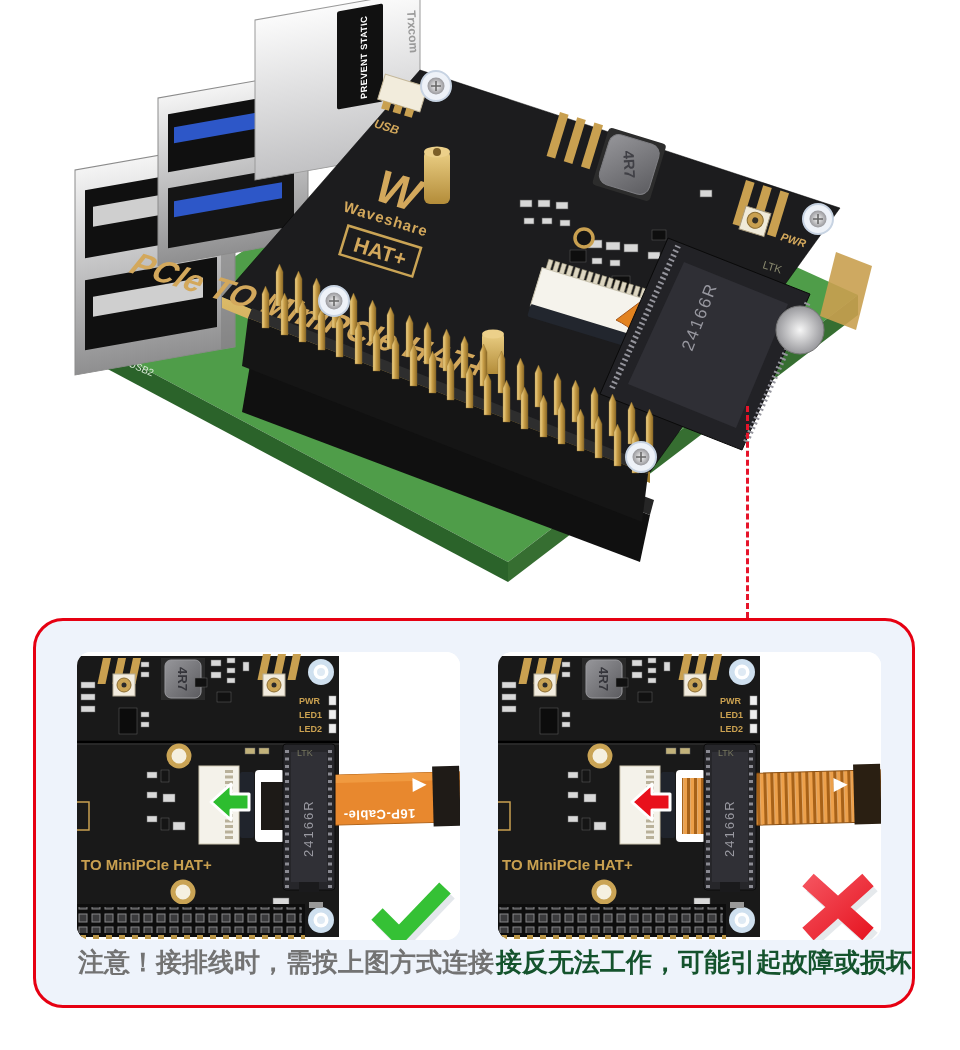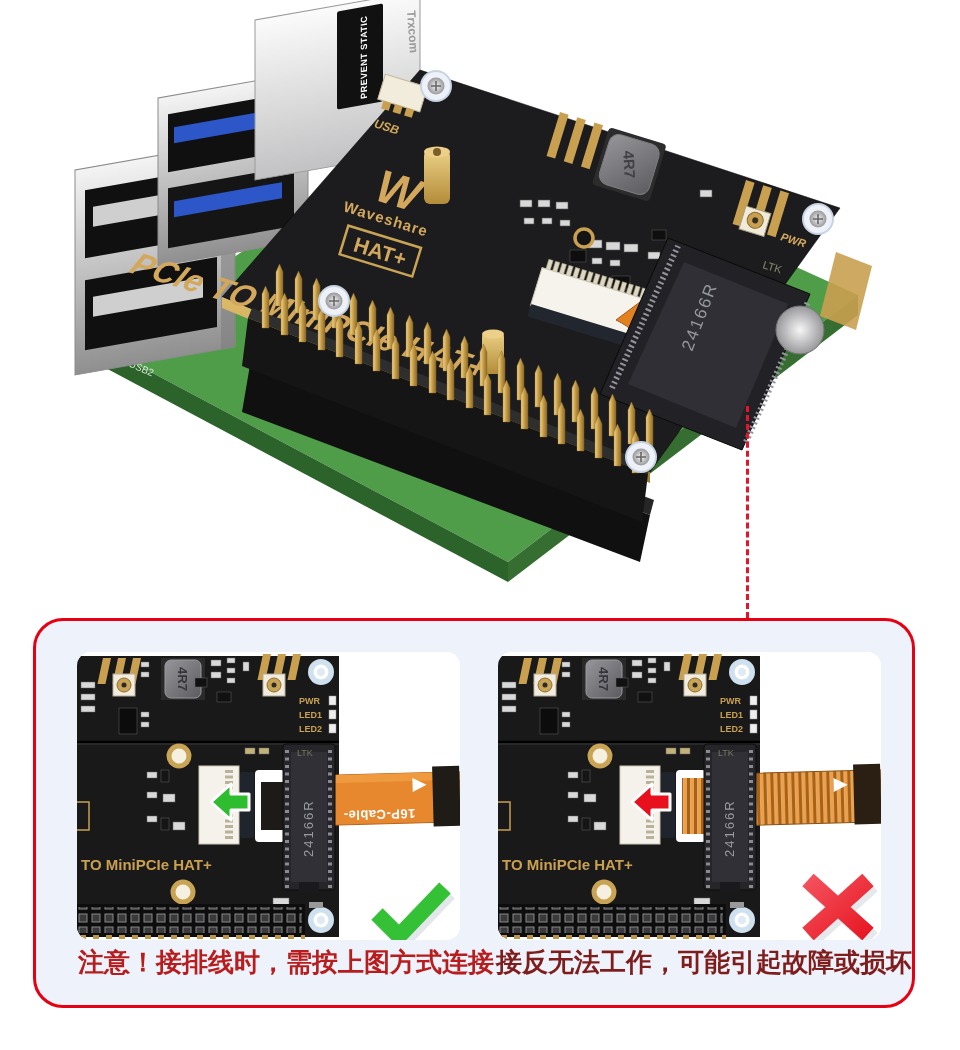--- a/index.html
+++ b/index.html
@@ -9,22 +9,22 @@
   .dash-line{position:absolute;left:746px;top:406px;height:212px;width:0;
              border-left:3px dashed #e6142a;}
   .panel{position:absolute;left:33px;top:618px;width:876px;height:384px;
          background:#eef3fb;border:3px solid #e60012;border-radius:30px;}
   .card{position:absolute;top:31px;width:383px;height:288px;background:#fff;
         border-radius:14px;overflow:hidden;}
   .card.left{left:41px;}
   .card.right{left:462px;}
   .caption{position:absolute;top:324px;font-size:26px;font-weight:700;
            white-space:nowrap;letter-spacing:0;}
-  .caption.correct{left:42px;color:#b91c1c;}
-  .caption.incorrect{left:460px;color:#7f1d1d;}
+  .caption.correct{left:42px;color:#737373;}
+  .caption.incorrect{left:460px;color:#14532d;}
   svg text{font-family:"Liberation Sans","DejaVu Sans",sans-serif;}
 </style>
 </head>
 <body>
 
 <div class="stage">
 
 <svg width="0" height="0" style="position:absolute" aria-hidden="true">
   <defs>
     <linearGradient id="silverV" x1="0" y1="0" x2="0" y2="1">

